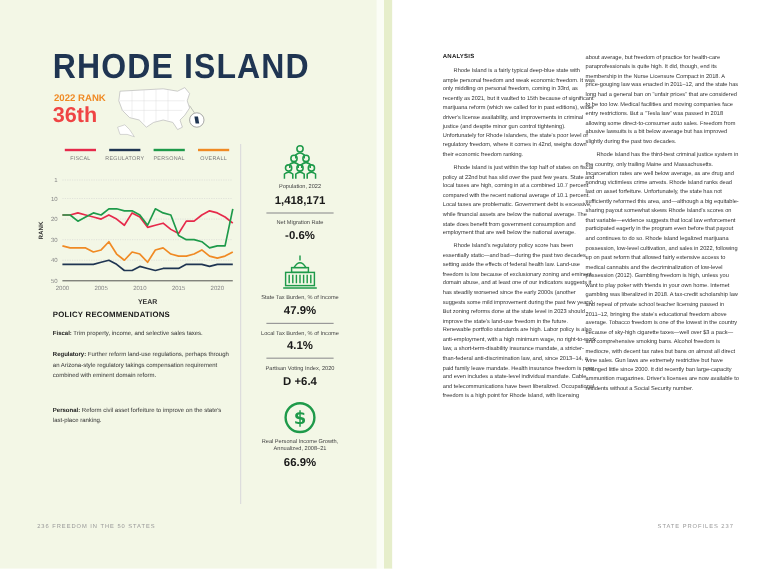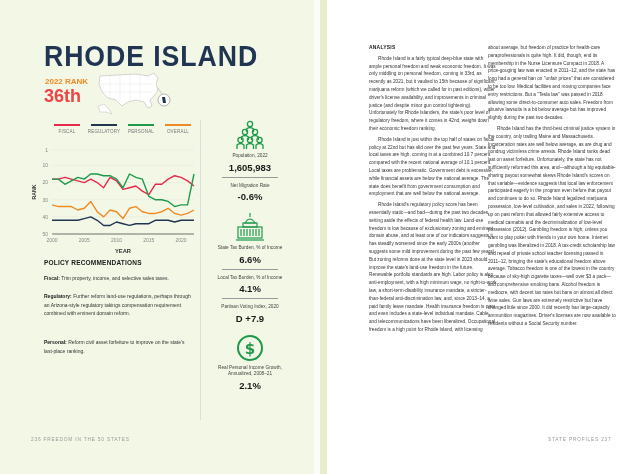--- a/index.html
+++ b/index.html
@@ -138,48 +138,48 @@
         <path d="M15.5 20 L15.5 17 Q19 14 22.5 17 L22.5 20"></path>
       <circle cx="4.5" cy="20" r="2.6"></circle>
         <circle cx="14" cy="20" r="2.6"></circle>
         <circle cx="23.5" cy="20" r="2.6"></circle>
       <path d="M1 29 L1 25 Q4.5 22 8 25 L8 29"></path>
         <path d="M10.5 29 L10.5 25 Q14 22 17.5 25 L17.5 29"></path>
         <path d="M20 29 L20 25 Q23.5 22 27 25 L27 29"></path>
     </g>
   </svg>
   <div class="stat-label" style="margin-top:3px">Population, 2022</div>
-  <div class="stat-value">1,605,983</div>
+  <div class="stat-value">1,418,171</div>
   <div class="stat-sep"></div>
   <div class="stat-label">Net Migration Rate</div>
   <div class="stat-value">-0.6%</div>
   <svg class="stat-icon" style="margin-top:10px" width="30" height="30" viewBox="0 0 30 30">
     <g fill="none" stroke="#1e9a4a" stroke-width="1.2">
       <line x1="15" y1="1" x2="15" y2="5"></line>
         <path d="M10 11 Q15 3 20 11 Z"></path>
       <rect x="8" y="11" width="14" height="4"></rect>
       <rect x="3" y="15" width="24" height="11"></rect>
       <path d="M6 17 V24 M9 17 V24 M12 17 V24 M15 17 V24 M18 17 V24 M21 17 V24 M24 17 V24"></path>
       <line x1="1" y1="28" x2="29" y2="28"></line>
     </g>
   </svg>
   <div class="stat-label" style="margin-top:3px">State Tax Burden, % of Income</div>
-  <div class="stat-value">6.6%</div>
+  <div class="stat-value">47.9%</div>
   <div class="stat-sep"></div>
   <div class="stat-label">Local Tax Burden, % of Income</div>
   <div class="stat-value">4.1%</div>
   <div class="stat-sep"></div>
   <div class="stat-label">Partisan Voting Index, 2020</div>
-  <div class="stat-value">D +7.9</div>
+  <div class="stat-value">D +6.4</div>
   <svg class="stat-icon" style="margin-top:10px" width="28" height="28" viewBox="0 0 28 28">
     <circle cx="14" cy="14" r="12" fill="none" stroke="#1e9a4a" stroke-width="2"></circle>
     <text x="14" y="19.5" text-anchor="middle" font-family="DejaVu Sans, sans-serif" font-weight="bold" font-size="15" fill="#1e9a4a">$</text>
   </svg>
   <div class="stat-label" style="margin-top:3px">Real Personal Income Growth, Annualized, 2008–21</div>
-  <div class="stat-value">2.1%</div>
+  <div class="stat-value">66.9%</div>
 </div>
 
 <div class="footer-left">236   FREEDOM IN THE 50 STATES</div>
 <div class="footer-right">STATE PROFILES   237</div>
 
 <div class="col col-a">
   <div class="analysis-heading">ANALYSIS</div>
   <p class="para">Rhode Island is a fairly typical deep-blue state with ample personal freedom and weak economic freedom. It was only middling on personal freedom, coming in 33rd, as recently as 2021, but it vaulted to 15th because of significant marijuana reform (which we called for in past editions), wider driver's license availability, and improvements in criminal justice (and despite minor gun control tightening). Unfortunately for Rhode Islanders, the state's poor level of regulatory freedom, where it comes in 42nd, weighs down their economic freedom ranking.</p>
   <p class="para">Rhode Island is just within the top half of states on fiscal policy at 22nd but has slid over the past few years. State and local taxes are high, coming in at a combined 10.7 percent compared with the recent national average of 10.1 percent. Local taxes are problematic. Government debt is excessive, while financial assets are below the national average. The state does benefit from government consumption and employment that are well below the national average.</p>
   <p class="para">Rhode Island's regulatory policy score has been essentially static—and bad—during the past two decades, setting aside the effects of federal health law. Land-use freedom is low because of exclusionary zoning and eminent domain abuse, and at least one of our indicators suggests it has steadily worsened since the early 2000s (another suggests some mild improvement during the past few years). But zoning reforms done at the state level in 2023 should improve the state's land-use freedom in the future. Renewable portfolio standards are high. Labor policy is also anti-employment, with a high minimum wage, no right-to-work law, a short-term-disability insurance mandate, a stricter-than-federal anti-discrimination law, and, since 2013–14, a paid family leave mandate. Health insurance freedom is poor and even includes a state-level individual mandate. Cable and telecommunications have been liberalized. Occupational freedom is a high point for Rhode Island, with licensing</p>

